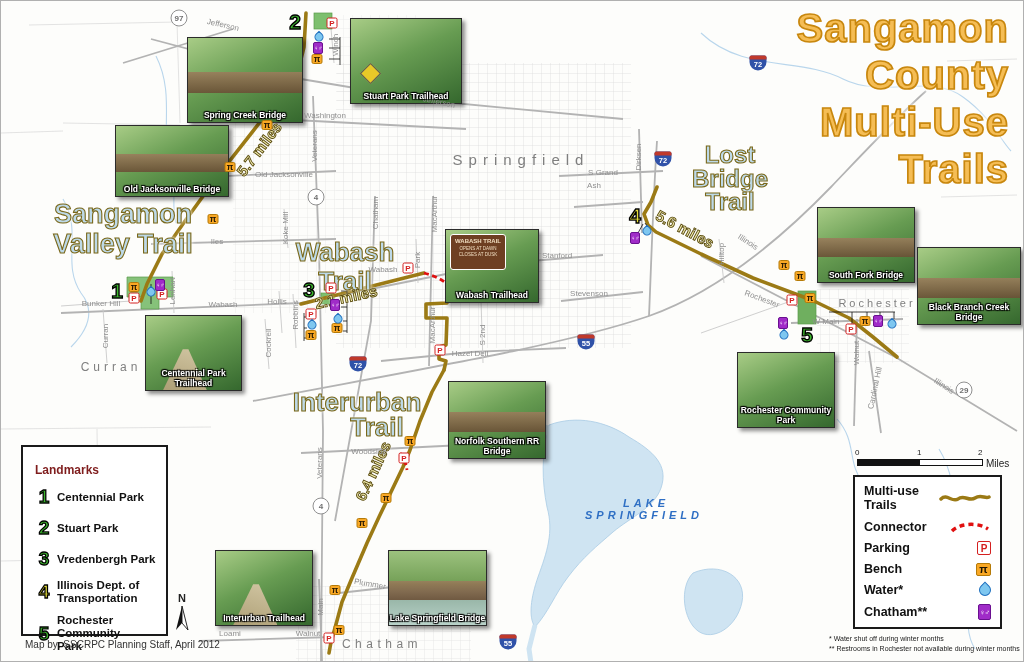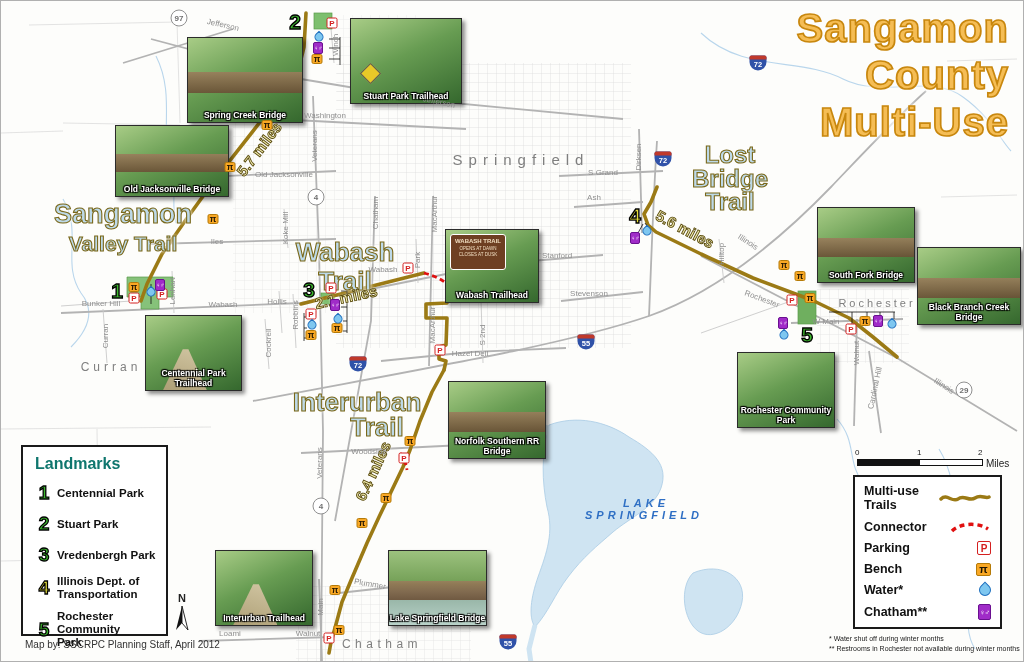--- a/index.html
+++ b/index.html
@@ -60,21 +60,21 @@
   
   .shc{width:15px;height:15px;border-radius:50%;background:#fff;border:1px solid #909090;color:#707070;
        font-size:8px;font-weight:bold;display:flex;align-items:center;justify-content:center}
   .shi{width:17px;height:15px;background:#3052a8;border-radius:2px 2px 9px 9px;color:#fff;font-size:7.5px;font-weight:bold;
        text-align:center;padding-top:4px;box-sizing:border-box}
   .shi::before{content:"";position:absolute;left:0;top:0;right:0;height:3.5px;background:#c0392b;border-radius:2px 2px 0 0}
 
   
   .panel{position:absolute;background:#fff;border:2px solid #1a1a1a;box-sizing:border-box}
   #landmarks{left:20px;top:444px;width:147px;height:191px;padding:8px 8px 4px 10px}
-  #landmarks h3{margin:0 0 9px 2px;font-size:16px;color:#0f766e}
+  #landmarks h3{margin:8px 0 9px 2px;font-size:12px;color:#7f1d1d}
   .lm-row{display:flex;align-items:center;margin-bottom:9px}
   .lm-num{width:22px;font-size:19px;font-weight:bold;color:#3db82e;-webkit-text-stroke:1.3px #000;flex:none;text-align:center}
   .lm-num.y{color:#e4dd3b}
   .lm-lab{font-size:11.5px;font-weight:bold;line-height:13px;color:#111;padding-left:2px}
 
   #legend{left:852px;top:474px;width:149px;height:154px;padding:7px 9px;display:flex;flex-direction:column;justify-content:space-between}
   .lg-row{display:flex;align-items:center;justify-content:space-between}
   .lg-lab{font-size:12.5px;font-weight:bold;color:#111;line-height:14px}
 
   #scale{left:852px;top:447px;width:170px;height:25px}
@@ -237,24 +237,25 @@
     <span class="cap">Interurban Trailhead</span>
     </div>
   <div class="photo ph-bridge ph-water" style="left:387px;top:549px;width:97px;height:74px">
     <span class="cap">Lake Springfield Bridge</span>
     </div>
 
   <div class="title">
     <div>Sangamon</div>
     <div>County</div>
     <div>Multi-Use</div>
+    <div>Trails</div>
   </div>
 
   <span class="cpos tname" style="left:122px;top:213px;font-size:27px">Sangamon</span>
-  <span class="cpos tname" style="left:122px;top:243px;font-size:21px">Valley Trail</span>
+  <span class="cpos tname" style="left:122px;top:243px;font-size:27px">Valley Trail</span>
   <span class="cpos tname" style="left:344px;top:251px;font-size:26px">Wabash</span>
   <span class="cpos tname" style="left:344px;top:280px;font-size:26px">Trail</span>
   <span class="cpos tname" style="left:729px;top:154px;font-size:24px">Lost</span>
   <span class="cpos tname" style="left:729px;top:178px;font-size:24px">Bridge</span>
   <span class="cpos tname" style="left:729px;top:201px;font-size:24px">Trail</span>
   <span class="cpos tname" style="left:356px;top:401px;font-size:26px">Interurban</span>
   <span class="cpos tname" style="left:376px;top:426px;font-size:26px">Trail</span>
 
   <span class="cpos miles" style="left:258px;top:148px;--r:-53deg">5.7 miles</span>
   <span class="cpos miles" style="left:345px;top:296px;--r:-12deg">2.1 miles</span>
@@ -285,21 +286,21 @@
   <span class="cpos rd" style="left:318px;top:462px;--r:-90deg">Veterans</span>
   <span class="cpos rd" style="left:284px;top:227px;--r:-90deg">Koke Mill</span>
   <span class="cpos rd" style="left:334px;top:44px;--r:-90deg">Winch</span>
   <span class="cpos rd" style="left:374px;top:212px;--r:-90deg">Chatham</span>
   <span class="cpos rd" style="left:433px;top:213px;--r:-90deg">MacArthur</span>
   <span class="cpos rd" style="left:431px;top:324px;--r:-90deg">MacArthur</span>
   <span class="cpos rd" style="left:416px;top:259px;--r:-90deg">Park</span>
   <span class="cpos rd" style="left:481px;top:334px;--r:-90deg">S 2nd</span>
   <span class="cpos rd" style="left:469px;top:352px">Hazel Dell</span>
   <span class="cpos rd" style="left:602px;top:171px">S Grand</span>
-  <span class="cpos rd" style="left:593px;top:196px">Ash</span>
+  <span class="cpos rd" style="left:593px;top:184px">Ash</span>
   <span class="cpos rd" style="left:556px;top:254px">Stanford</span>
   <span class="cpos rd" style="left:588px;top:292px">Stevenson</span>
   <span class="cpos rd" style="left:637px;top:156px;--r:-90deg">Dirksen</span>
   <span class="cpos rd" style="left:747px;top:241px;--r:33deg">Illinois</span>
   <span class="cpos rd" style="left:943px;top:385px;--r:33deg">Illinois</span>
   <span class="cpos rd" style="left:720px;top:253px;--r:-90deg">Hilltop</span>
   <span class="cpos rd" style="left:761px;top:298px;--r:20deg">Rochester</span>
   <span class="cpos rd" style="left:825px;top:320px">W Main</span>
   <span class="cpos rd" style="left:855px;top:352px;--r:-90deg">Walnut</span>
   <span class="cpos rd" style="left:874px;top:387px;--r:-78deg">Cardinal Hill</span>

